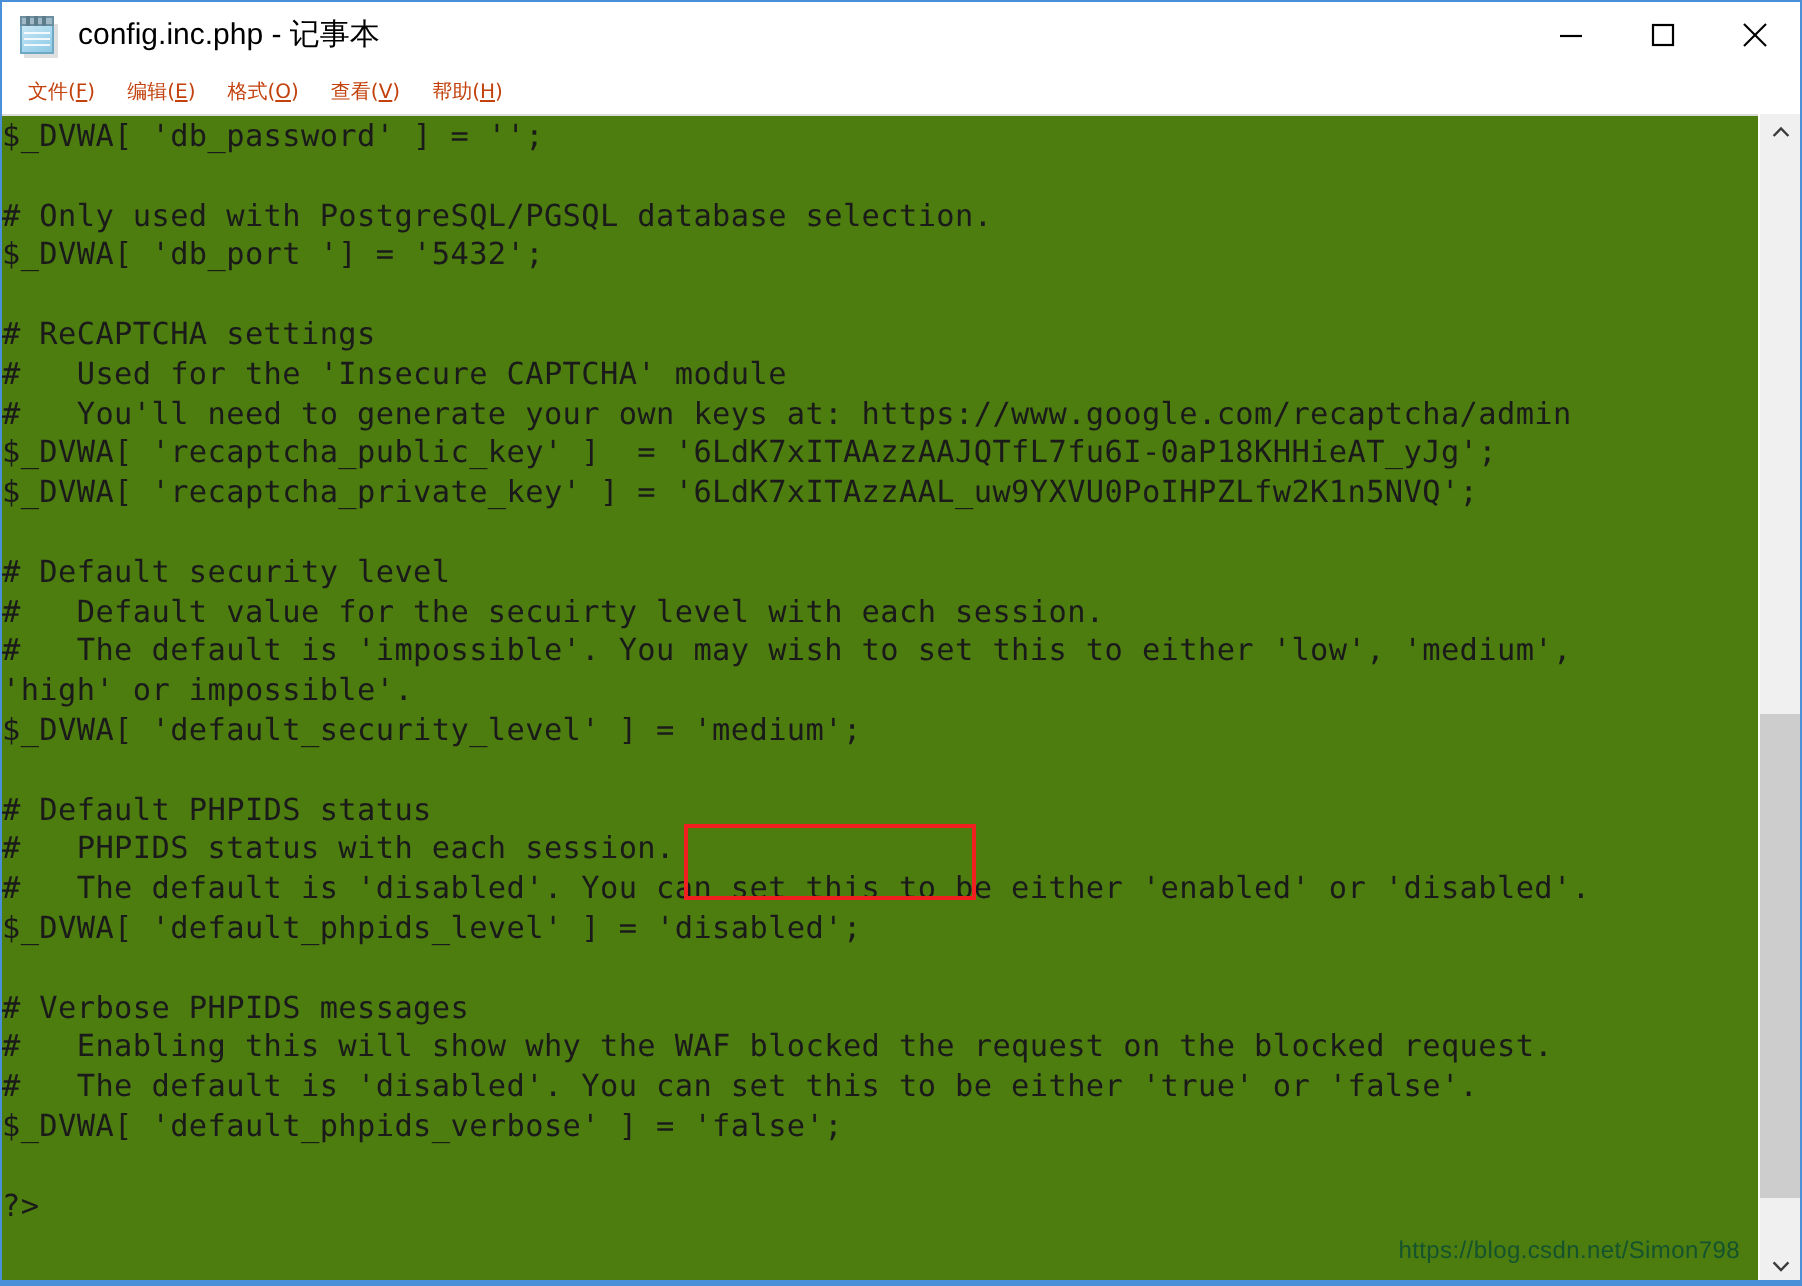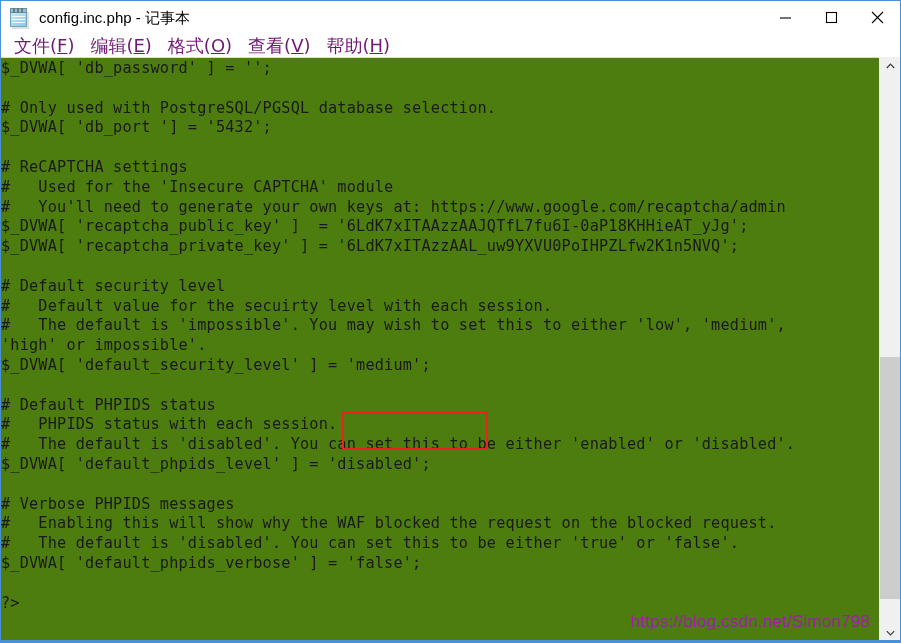--- a/index.html
+++ b/index.html
@@ -109,22 +109,22 @@
     left: 0; top: 33px;
     width: 899px;
     height: 23px;
     background: #ffffff;
     display: flex;
     align-items: center;
     padding-left: 5px;
     box-sizing: border-box;
   }
   .menu-item {
-    font-size: 18px;
-    color: #701a75;
+    font-size: 10px;
+    color: #c2410c;
     padding: 1px 8px 1px 8px;
     white-space: nowrap;
     font-family: "DejaVu Sans", sans-serif;
   }
   .menu-item u { text-decoration: underline; }
 
   
   .editor-wrap {
     position: absolute;
     left: 0; top: 56px;
@@ -204,22 +204,22 @@
     height: 282px;
     background: #f0f0f0;
   }
 
   
   .watermark {
     position: absolute;
     right: 30px;
     bottom: 10px;
     font-family: "Liberation Sans", sans-serif;
-    font-size: 17px;
-    color: #a21caf;
+    font-size: 12px;
+    color: #14532d;
     white-space: nowrap;
     letter-spacing: .2px;
     pointer-events: none;
   }
   .bottom-edge {
     position: absolute;
     left: 0;
     bottom: 0;
     width: 899px;
     height: 2px;

